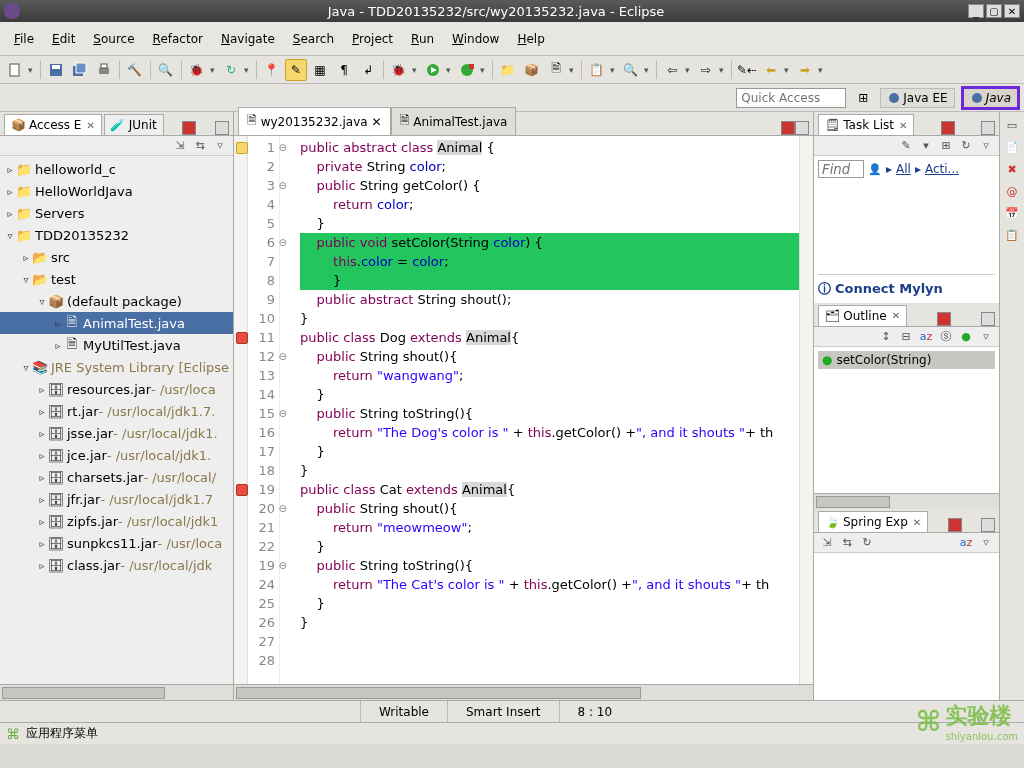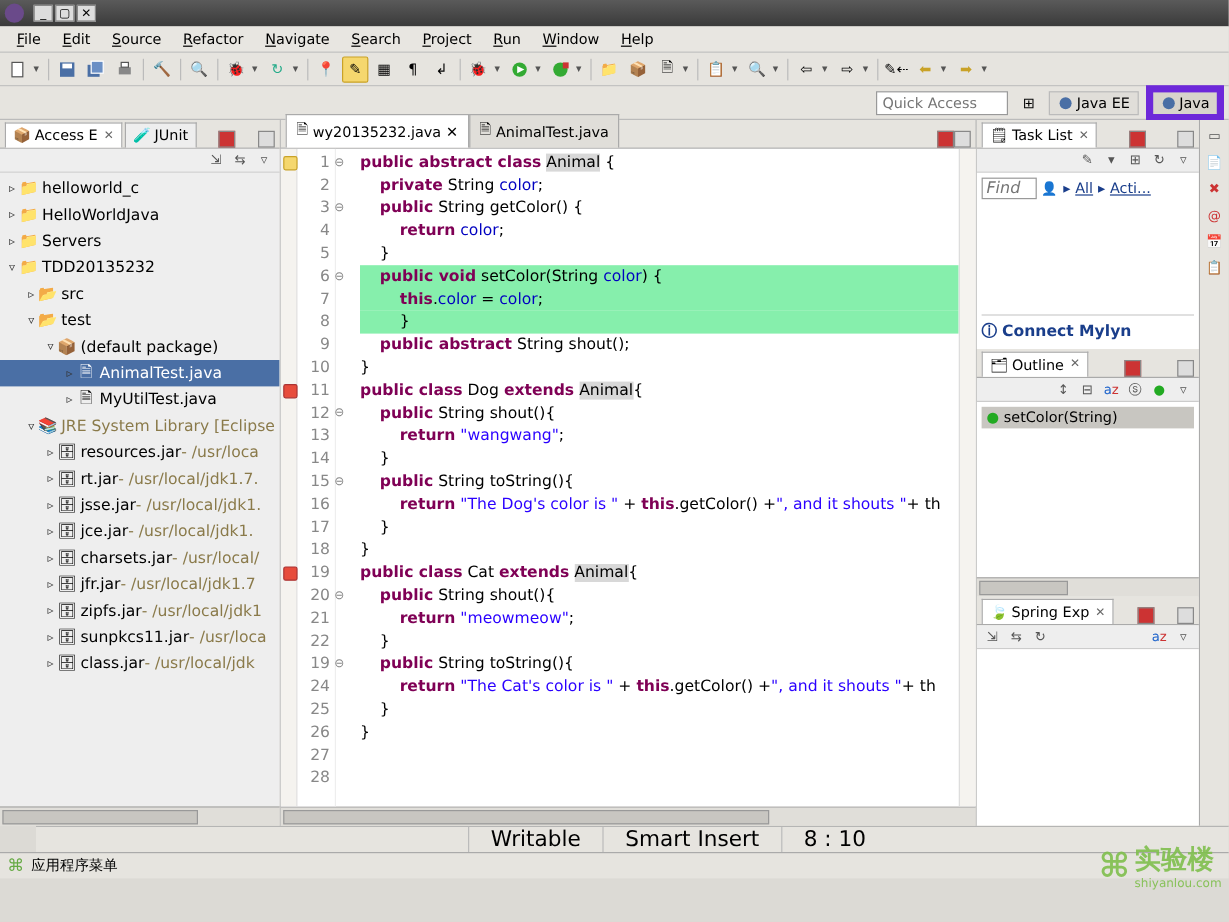--- a/index.html
+++ b/index.html
@@ -5,35 +5,35 @@
 * { margin:0; padding:0; box-sizing:border-box; font-family:"DejaVu Sans","Liberation Sans",sans-serif; }
 body { width:1024px; height:768px; background:#dcdad5; font-size:12px; overflow:hidden; color:#000; position:relative; }
 
 
 .titlebar { height:22px; background:linear-gradient(#5a5a5a,#3a3a3a); color:#fff; display:flex; align-items:center; padding:0 4px; }
 .titlebar .appicon { width:16px; height:16px; background:#6a4a8a; border-radius:50%; margin-right:6px; }
 .titlebar .title { flex:1; text-align:center; font-size:13px; }
 .titlebar .wbtn { width:16px; height:14px; margin-left:2px; background:#ddd; color:#000; font-size:10px; display:inline-flex; align-items:center; justify-content:center; border:1px solid #888; cursor:pointer;}
 
 
-.menubar { height:22px; background:#e8e6e1; display:flex; align-items:center; padding:0 6px; gap:2px; border-bottom:1px solid #bbb; }
+.menubar { height:34px; background:#e8e6e1; display:flex; align-items:center; padding:0 6px; gap:2px; border-bottom:1px solid #bbb; }
 .menubar .item { padding:2px 8px; cursor:pointer; }
 .menubar .item u { text-decoration:underline; }
 
 
 .toolbar { height:28px; background:#e6e4df; display:flex; align-items:center; padding:0 4px; gap:2px; border-bottom:1px solid #bbb; flex-wrap:nowrap; overflow:hidden;}
 .tbtn { width:22px; height:22px; display:inline-flex; align-items:center; justify-content:center; cursor:pointer; border-radius:2px; }
 .tsep { width:1px; height:18px; background:#bbb; margin:0 2px; }
 .tdrop { width:8px; font-size:9px; color:#555; cursor:pointer; }
 
 
 .qarow { height:28px; background:#e6e4df; display:flex; align-items:center; justify-content:flex-end; padding:0 4px; gap:6px; border-bottom:1px solid #bbb;}
 .qafield { width:110px; height:20px; border:1px solid #999; background:#fff; padding:0 4px; font-size:12px; }
 .persp { display:flex; align-items:center; gap:2px; padding:2px 6px; border:1px solid #bbb; background:#e0ded9; cursor:pointer; }
-.persp.active { background:#d8d4cc; border:6px solid #6d28d9; }
+.persp.active { background:#d8d4cc; border:3px solid #6d28d9;font-style:italic; }
 .persp svg { width:14px; height:14px; }
 
 
 .main { display:flex; height:588px; }
 .col { display:flex; flex-direction:column; }
 .left { width:234px; border-right:1px solid #aaa; background:#e6e4df;}
 .center { flex:1; background:#e6e4df; border-right:1px solid #aaa;}
 .right { width:186px; background:#e6e4df; border-right:1px solid #aaa;}
 .farright { width:24px; background:#e6e4df; display:flex; flex-direction:column; align-items:center; gap:8px; padding-top:6px;}
 
@@ -62,31 +62,31 @@
 .etab.active { background:#fff; }
 .editor { flex:1; display:flex; background:#fff; font-family:"DejaVu Sans Mono",monospace; font-size:13px; overflow:hidden; position:relative;}
 .marker-col { width:14px; background:#f5f3ef; border-right:1px solid #ddd; }
 .gutter { width:32px; background:#fff; text-align:right; color:#888; padding:2px 4px 0 0; border-right:1px solid #eee;}
 .gutter .ln { height:19px; line-height:19px; position:relative;}
 .gutter .w::before { content:""; position:absolute; left:-12px; top:4px; width:10px; height:10px; background:#f5d76e; border:1px solid #c9a227; border-radius:2px;}
 .gutter .e::before { content:""; position:absolute; left:-12px; top:4px; width:10px; height:10px; background:#e74c3c; border:1px solid #a33; border-radius:2px;}
 .gutter .fold::after { content:"⊖"; position:absolute; right:-12px; top:0; font-size:10px; color:#888;}
 .code { flex:1; padding:2px 0 0 6px; white-space:pre; overflow:auto;}
 .code .l { height:19px; line-height:19px; }
-.code .hl { background:#86efac; }
-.kw { color:#7f0055; font-weight:bold; }
+.code .hl { background:#22c55e; }
+.kw { color:#7f0055; font-weight:normal; }
 .str { color:#2a00ff; }
 .fld { color:#0000c0; }
 .typ { background:#d8d8d8; }
 .ov-ruler { width:14px; background:#f5f3ef; border-left:1px solid #ddd;}
 .edscroll { height:16px; background:#e0ded9; border-top:1px solid #aaa; display:flex;}
 .edscroll .thumb { width:70%; height:12px; margin:2px; background:#c8c6c1; border:1px solid #999;}
 
 
-.status { height:22px; background:#e6e4df; border-top:1px solid #aaa; display:flex; align-items:flex-end; font-size:18px;margin-left:30px;}
+.status { height:22px; background:#e6e4df; border-top:1px solid #aaa; display:flex; align-items:flex-end; font-size:12px;}
 .status .cell { padding:0 18px; border-left:1px solid #bbb; height:100%; display:flex; align-items:center;}
 
 
 .footer { height:22px; background:#e6e4df; border-top:1px solid #aaa; display:flex; align-items:center; padding:0 6px; gap:6px;}
 
 
 .panel-body { background:#fff; flex:1; overflow:hidden; padding:4px; font-size:12px; display:flex; flex-direction:column; gap:6px;}
 .findrow { display:flex; align-items:center; gap:4px;}
 .findbox { width:46px; height:18px; border:1px solid #999; padding:0 3px; font-style:italic; color:#666;}
 .linklike { color:#1a3e8b; text-decoration:underline; cursor:pointer;}
@@ -97,20 +97,21 @@
 .watermark { position:absolute; right:6px; bottom:26px; font-size:22px; color:#7fbf4d; font-weight:bold; display:flex; align-items:center; gap:4px; opacity:0.9; pointer-events:none;}
 .watermark small { display:block; font-size:10px; color:#7fbf4d; font-weight:normal;}
 
 svg { display:block; }
 </style>
 </head>
 <body>
 
 <div class="titlebar">
   <div class="appicon"></div>
+  <div class="title">Java - TDD20135232/src/wy20135232.java - Eclipse</div>
   <div class="wbtn">_</div>
   <div class="wbtn">▢</div>
   <div class="wbtn">✕</div>
 </div>
 
 <div class="menubar" id="menubar">
     <span class="item"><u>F</u>ile</span>
     <span class="item"><u>E</u>dit</span>
     <span class="item"><u>S</u>ource</span>
     <span class="item"><u>R</u>efactor</span>

